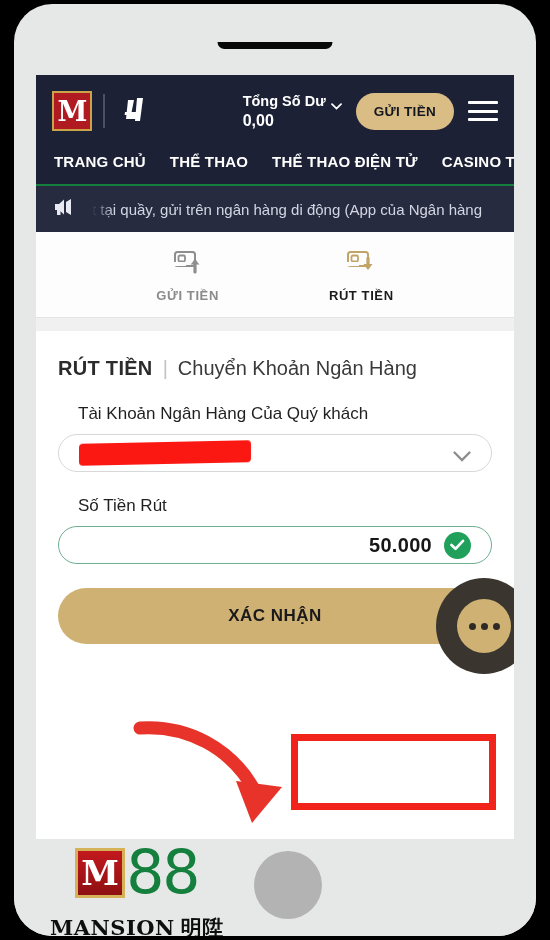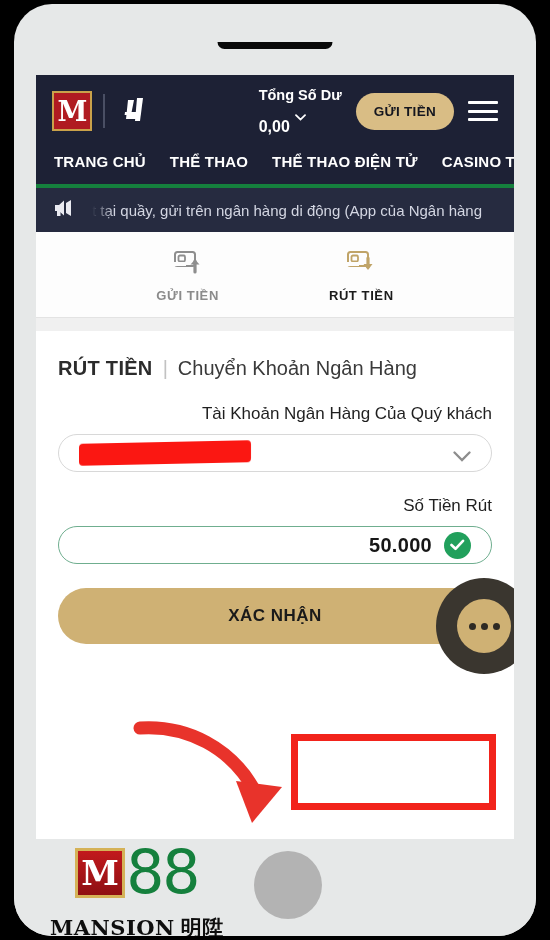--- a/index.html
+++ b/index.html
@@ -73,21 +73,20 @@
     margin-right: 14px;
   }
   .balance-label {
     color: #ffffff;
     font-size: 14.5px;
     font-weight: 600;
     display: flex;
     align-items: center;
     gap: 5px;
     white-space: nowrap;
-    flex-direction: column;
   }
   .chev-sm { width: 11px; height: 7px; display: inline-block; }
   .balance-value {
     color: #ffffff;
     font-size: 16px;
     font-weight: 700;
     margin-top: 3px;
   }
 
   .deposit-pill {
@@ -130,21 +129,21 @@
 
   
   .announce {
     background: #262b40;
     height: 48px;
     display: flex;
     align-items: center;
     padding: 0 16px;
     gap: 14px;
     overflow: hidden;
-    border-top: 4px solid #15803d;
+    border-top: 2px solid #15803d;
   }
   .announce-text {
     color: #d3d6e2;
     font-size: 15px;
     white-space: nowrap;
     overflow: hidden;
     -webkit-mask-image: linear-gradient(to right, transparent 0, #000 22px);
             mask-image: linear-gradient(to right, transparent 0, #000 22px);
   }
 
@@ -187,21 +186,20 @@
     font-size: 17px;
     color: #232323;
   }
 
   .field { margin-top: 24px; }
   .field-label {
     font-size: 17px;
     color: #1f1f1f;
     padding-left: 20px;
     margin-bottom: 10px;
-    text-align: right;
   }
   .input-box {
     height: 38px;
     border: 1px solid #d8d8d8;
     border-radius: 28px;
     display: flex;
     align-items: center;
     padding: 0 20px;
     background: #fff;
     position: relative;

